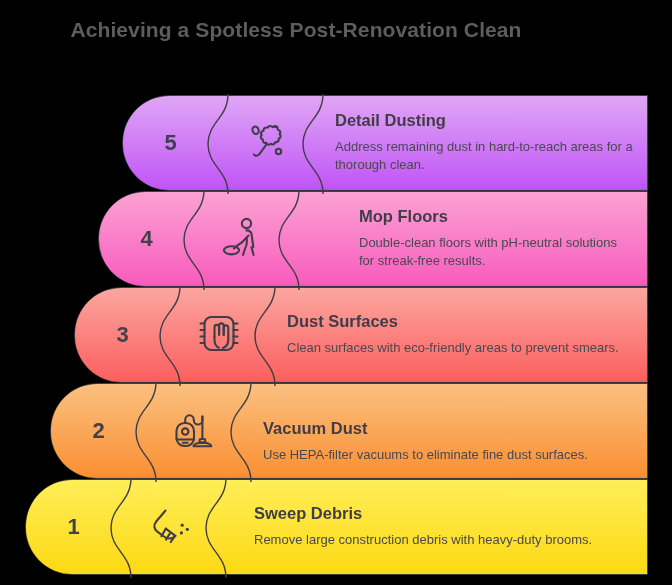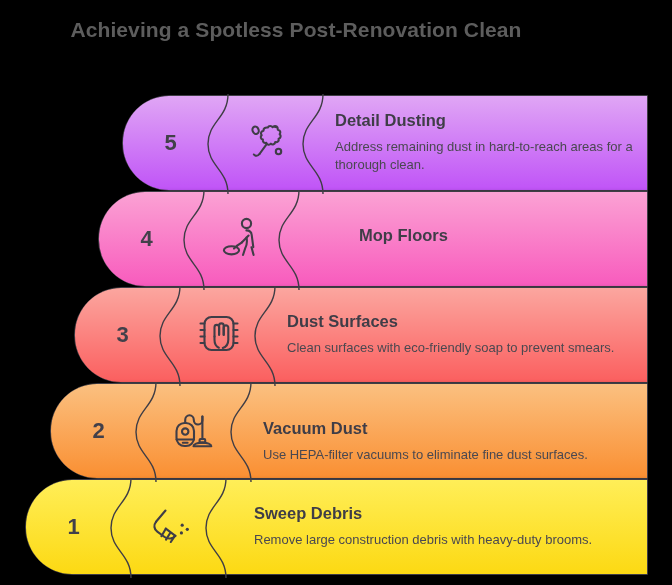--- a/index.html
+++ b/index.html
@@ -134,20 +134,21 @@
     <path d="M20.8 33.9 18 36.6"></path>
   </svg>
         </div>
         <div class="divider" style="left: 170px;">
           <svg width="40" height="100" viewBox="0 0 40 100" fill="none">
     <path d="M30 0 C30 24, 10 28, 10 50 C10 72, 30 76, 30 100" stroke="#3f3d45" stroke-width="1.4" fill="none"></path>
   </svg>
         </div>
         <div class="text-cell" style="left: 212px; margin-left: 48px;">
           <div class="s-title">Mop Floors</div>
+          <div class="s-desc">Double-clean floors with pH-neutral solutions for streak-free results.</div>
         </div>
       </div>
       <div class="step" style="left: 74px; top: 287px; width: 574px;">
         <div class="fill" style="background: linear-gradient(rgb(251, 166, 159) 0%, rgb(251, 95, 95) 100%);"></div>
         <div class="num" style="left: 0px; width: 95px;">3</div>
         <div class="divider" style="left: 75px;">
           <svg width="40" height="100" viewBox="0 0 40 100" fill="none">
     <path d="M30 0 C30 24, 10 28, 10 50 C10 72, 30 76, 30 100" stroke="#3f3d45" stroke-width="1.4" fill="none"></path>
   </svg>
         </div>
@@ -162,21 +163,21 @@
     <path d="M41.5 15.5h4M41.5 22h4M41.5 28.5h4M41.5 35h4"></path>
   </svg>
         </div>
         <div class="divider" style="left: 170px;">
           <svg width="40" height="100" viewBox="0 0 40 100" fill="none">
     <path d="M30 0 C30 24, 10 28, 10 50 C10 72, 30 76, 30 100" stroke="#3f3d45" stroke-width="1.4" fill="none"></path>
   </svg>
         </div>
         <div class="text-cell" style="left: 212px;">
           <div class="s-title">Dust Surfaces</div>
-          <div class="s-desc">Clean surfaces with eco-friendly soap to prevent smears.</div>
+          <div class="s-desc">Clean surfaces with eco-friendly areas to prevent smears.</div>
         </div>
       </div>
       <div class="step" style="left: 50px; top: 383px; width: 598px;">
         <div class="fill" style="background: linear-gradient(rgb(251, 192, 128) 0%, rgb(250, 143, 50) 100%);"></div>
         <div class="num" style="left: 0px; width: 95px;">2</div>
         <div class="divider" style="left: 75px;">
           <svg width="40" height="100" viewBox="0 0 40 100" fill="none">
     <path d="M30 0 C30 24, 10 28, 10 50 C10 72, 30 76, 30 100" stroke="#3f3d45" stroke-width="1.4" fill="none"></path>
   </svg>
         </div>

